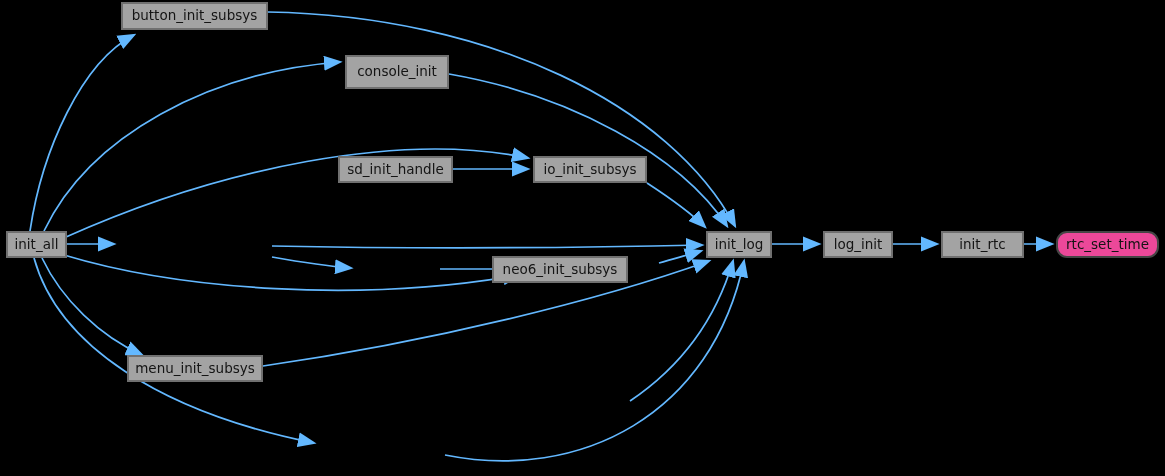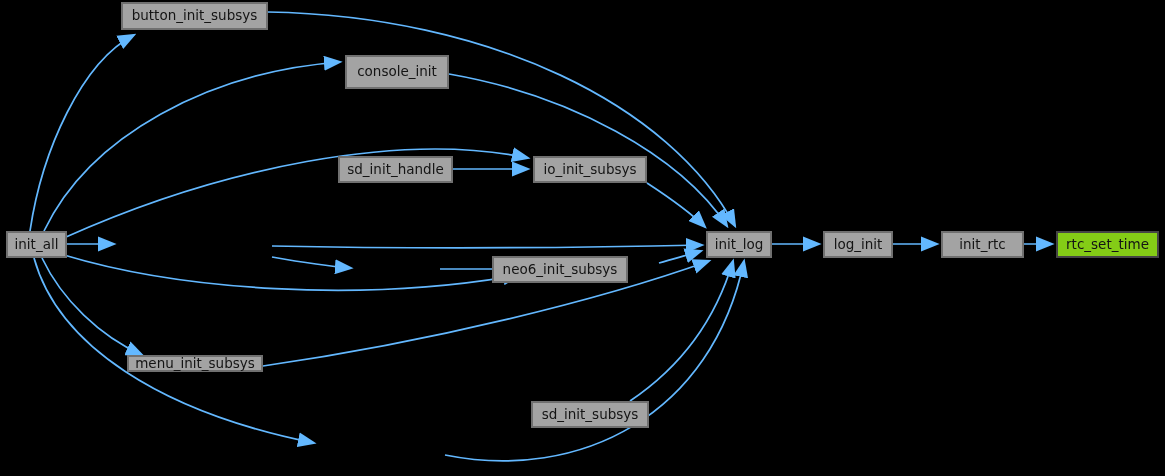--- a/index.html
+++ b/index.html
@@ -20,23 +20,24 @@
     font-size:13.5px;
     line-height:1;
     display:flex;
     align-items:center;
     justify-content:center;
     white-space:nowrap;
     z-index:2;
     cursor:pointer;
   }
   .node--highlight{
-    background:#84cc16;
+    background:#ec4899;
     border-color:#454545;
     cursor:default;
+    border-radius:11px;
   }
 </style>
 </head>
 <body>
 
 <div id="canvas">
 
   <svg id="edges" width="1165" height="476" viewBox="0 0 1165 476" fill="none" xmlns="http://www.w3.org/2000/svg">
     <defs>
       <marker id="arrow" viewBox="0 0 10 8" refX="8.6" refY="4" markerWidth="11" markerHeight="9" orient="auto">
@@ -75,23 +76,22 @@
   <div class="node" style="left:345px;top:55px;width:104px;height:34px">console_init</div>
 
   <div class="node" style="left:338px;top:156px;width:115px;height:27px">sd_init_handle</div>
 
   <div class="node" style="left:533px;top:156px;width:114px;height:27px">io_init_subsys</div>
 
 
 
   <div class="node" style="left:492px;top:256px;width:136px;height:27px">neo6_init_subsys</div>
 
-  <div class="node" style="left:127px;top:355px;width:136px;height:17px">menu_init_subsys</div>
+  <div class="node" style="left:127px;top:355px;width:136px;height:27px">menu_init_subsys</div>
 
-  <div class="node" style="left:531px;top:401px;width:118px;height:27px">sd_init_subsys</div>
 
 
   <div class="node" style="left:706px;top:231px;width:66px;height:27px">init_log</div>
 
   <div class="node" style="left:823px;top:231px;width:70px;height:27px">log_init</div>
 
   <div class="node" style="left:941px;top:231px;width:83px;height:27px">init_rtc</div>
 
   <div class="node node--highlight" style="left:1056px;top:231px;width:103px;height:27px">rtc_set_time</div>
 

